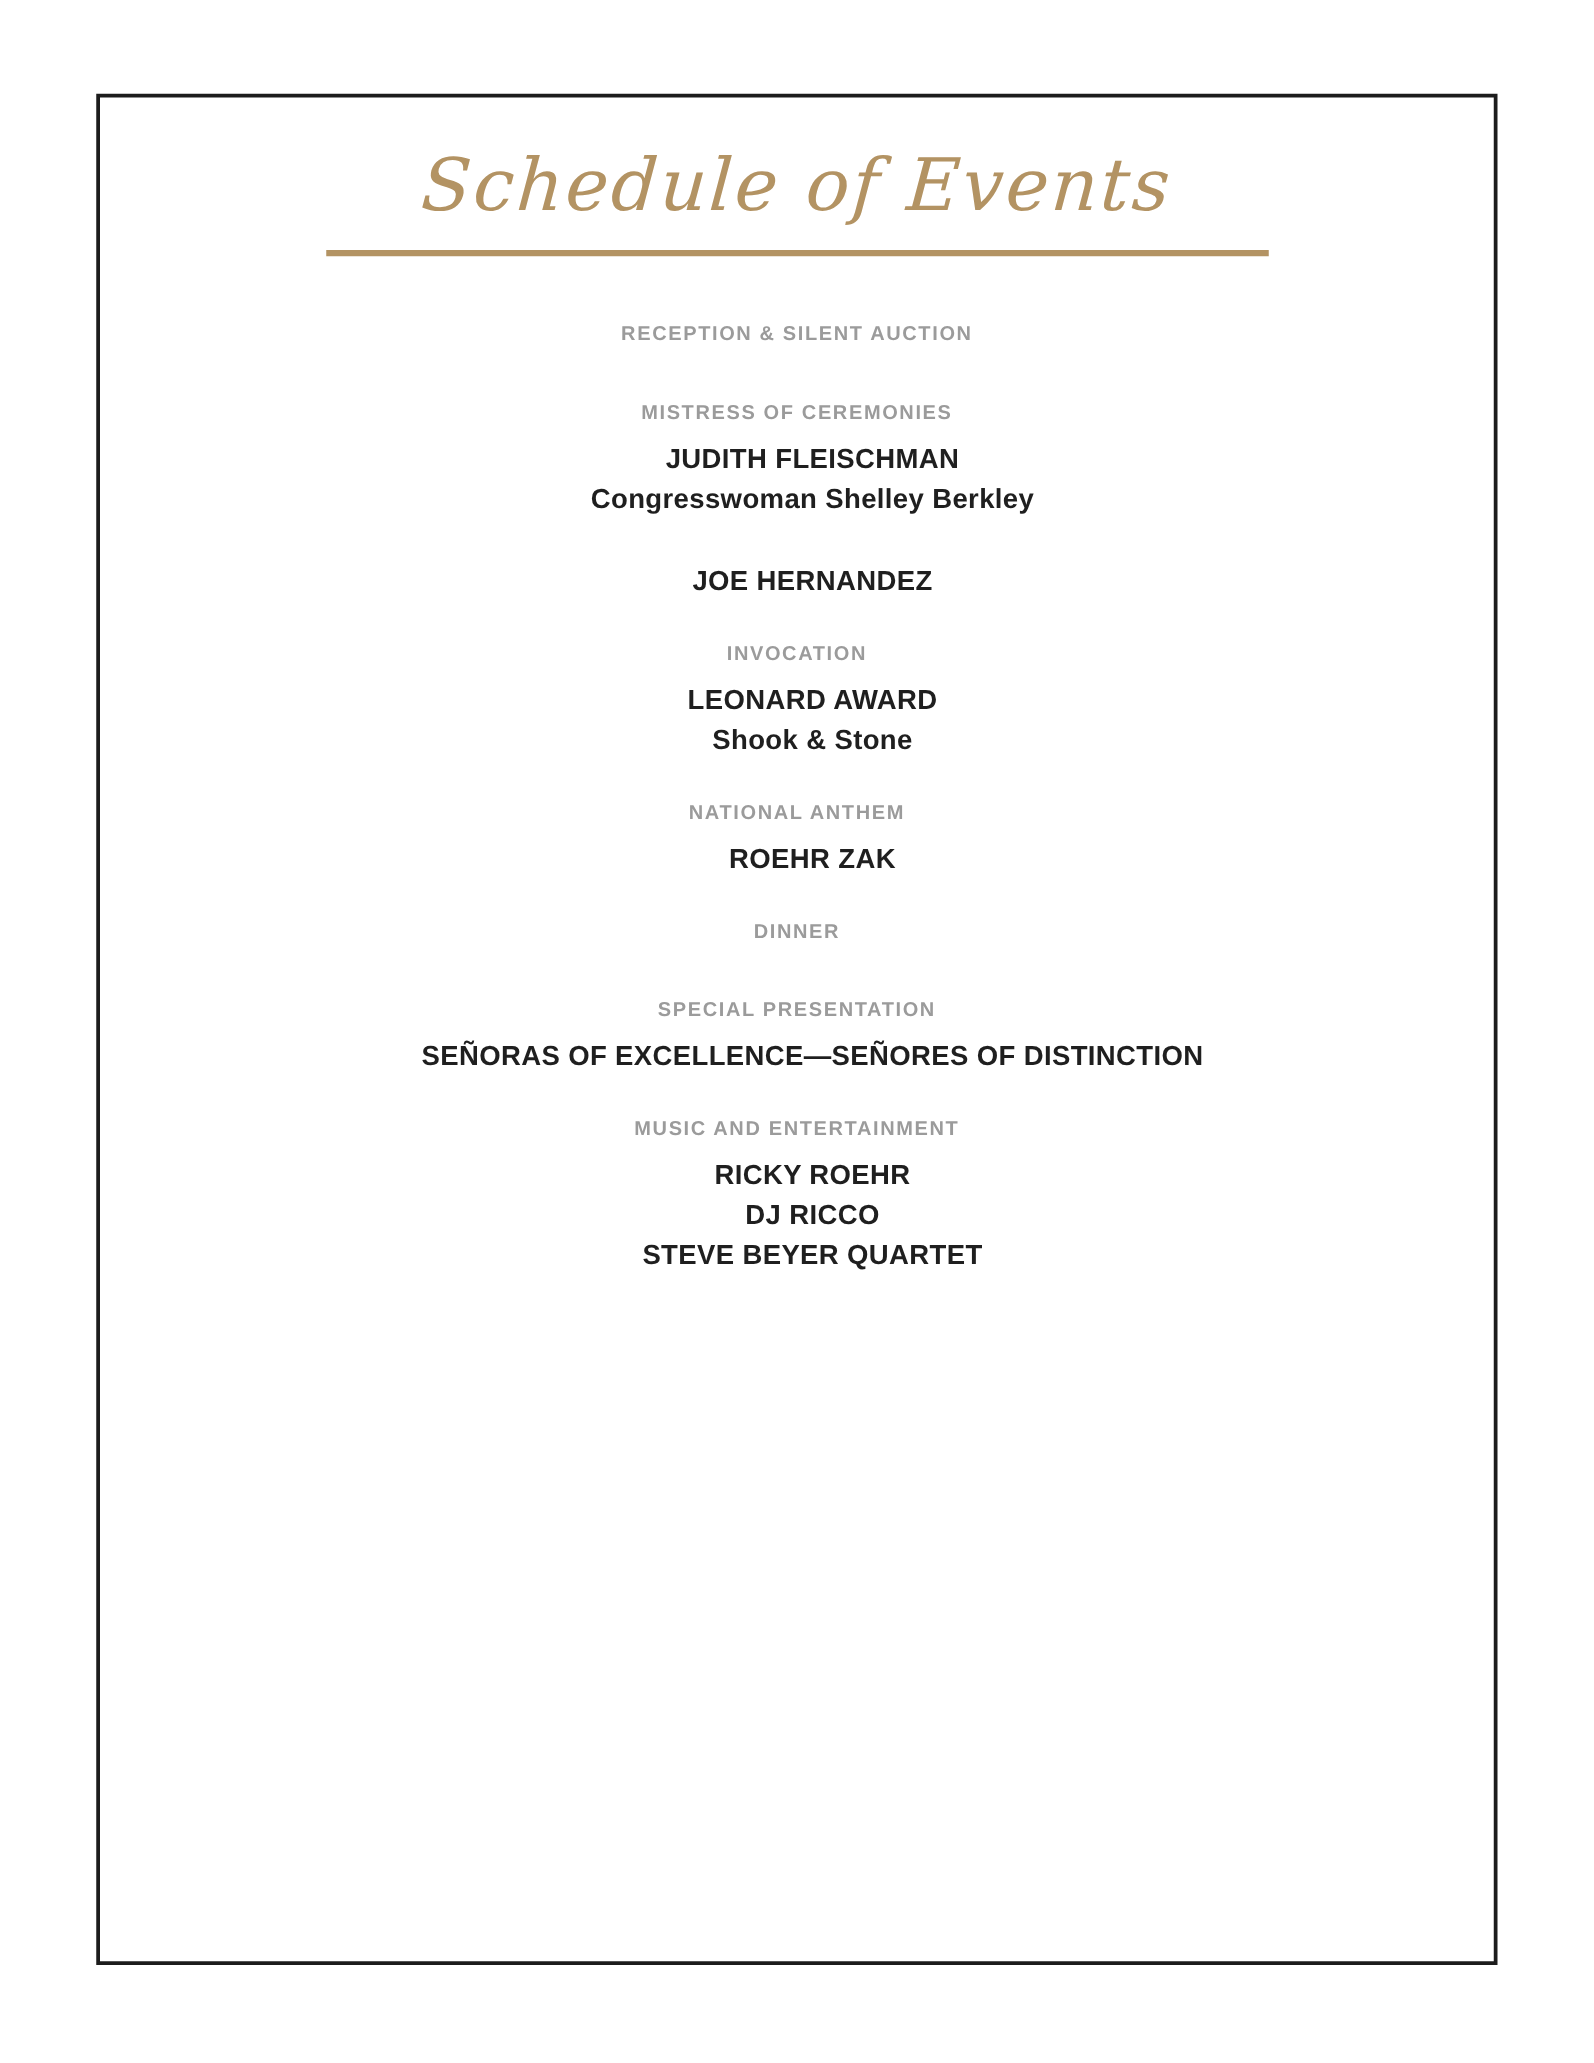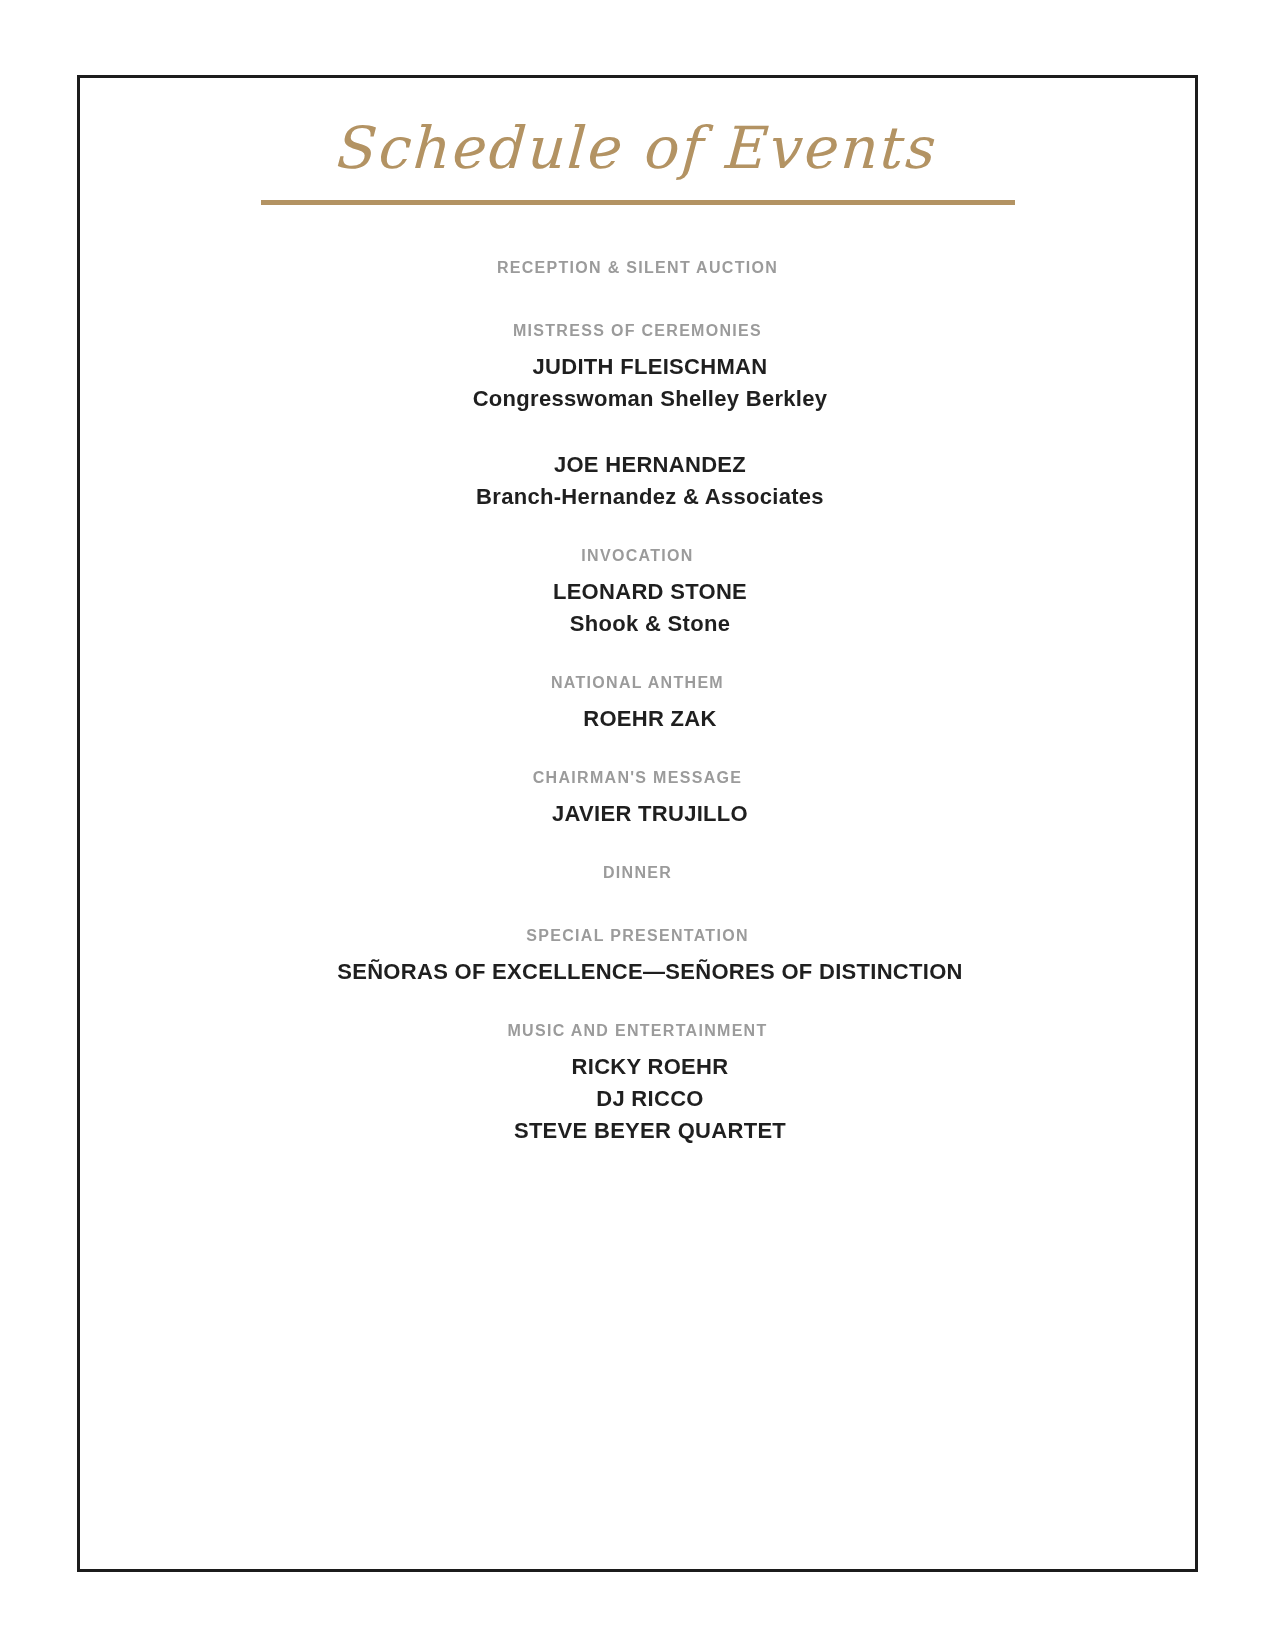--- a/index.html
+++ b/index.html
@@ -75,39 +75,34 @@
       </div>
 
       <div class="section">
         <div class="section-header">MISTRESS OF CEREMONIES</div>
         <div class="name">JUDITH FLEISCHMAN</div>
         <div class="subline">Congresswoman Shelley Berkley</div>
       </div>
 
       <div class="section">
         <div class="name">JOE HERNANDEZ</div>
-        <div class="subline">Branch-Hernandez &amp; Associates</div>
       </div>
 
       <div class="section">
         <div class="section-header">INVOCATION</div>
-        <div class="name">LEONARD STONE</div>
+        <div class="name">LEONARD AWARD</div>
         <div class="subline">Shook &amp; Stone</div>
       </div>
 
       <div class="section">
         <div class="section-header">NATIONAL ANTHEM</div>
         <div class="name">ROEHR ZAK</div>
       </div>
 
 
-      <div class="section">
-        <div class="section-header">CHAIRMAN'S MESSAGE</div>
-        <div class="name">JAVIER TRUJILLO</div>
-      </div>
 
       <div class="section header-only">
         <div class="section-header">DINNER</div>
       </div>
 
       <div class="section">
         <div class="section-header">SPECIAL PRESENTATION</div>
         <div class="name">SEÑORAS OF EXCELLENCE—SEÑORES OF DISTINCTION</div>
       </div>
 

